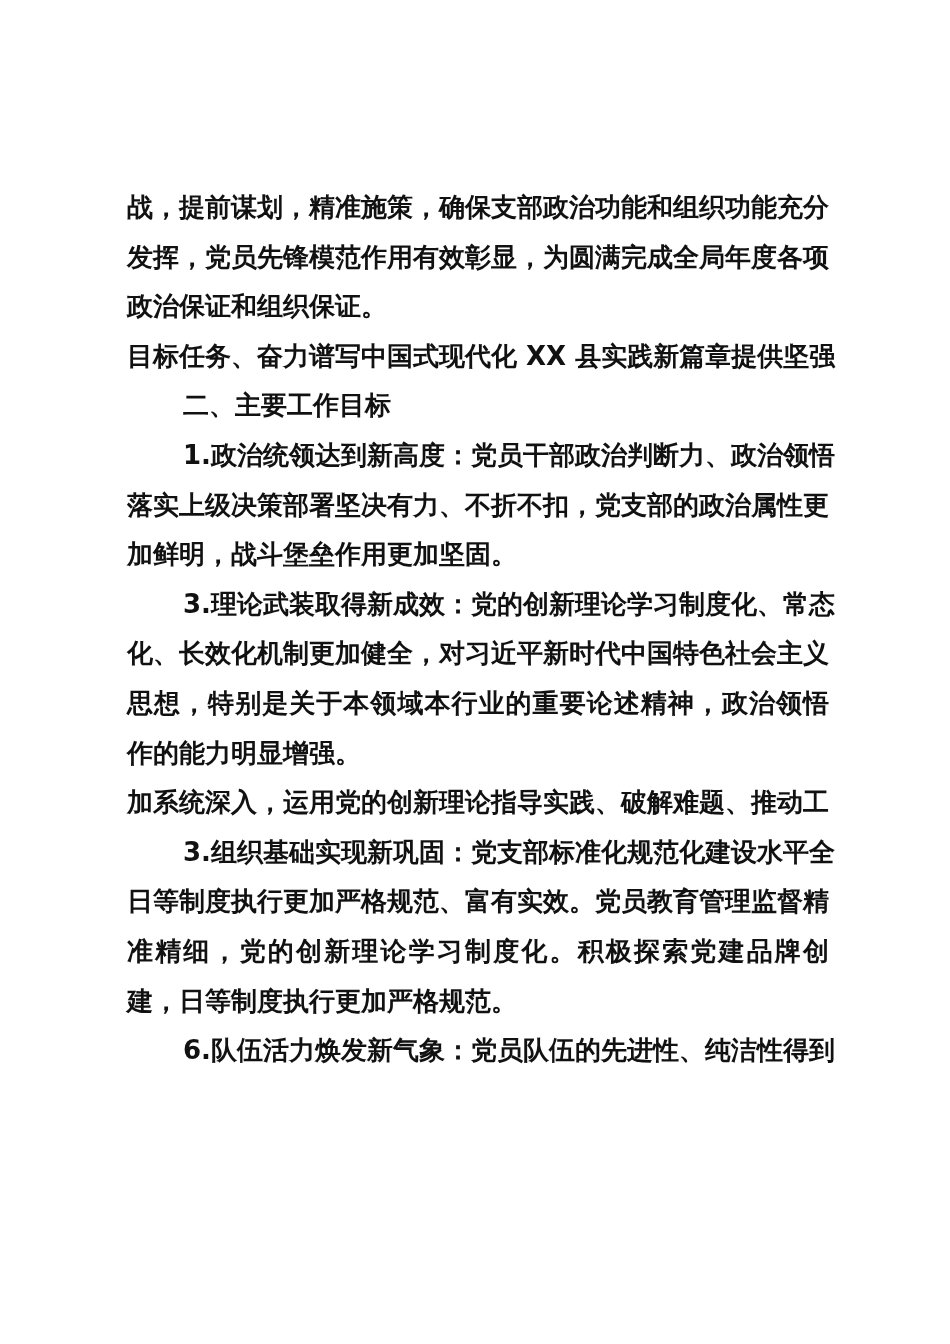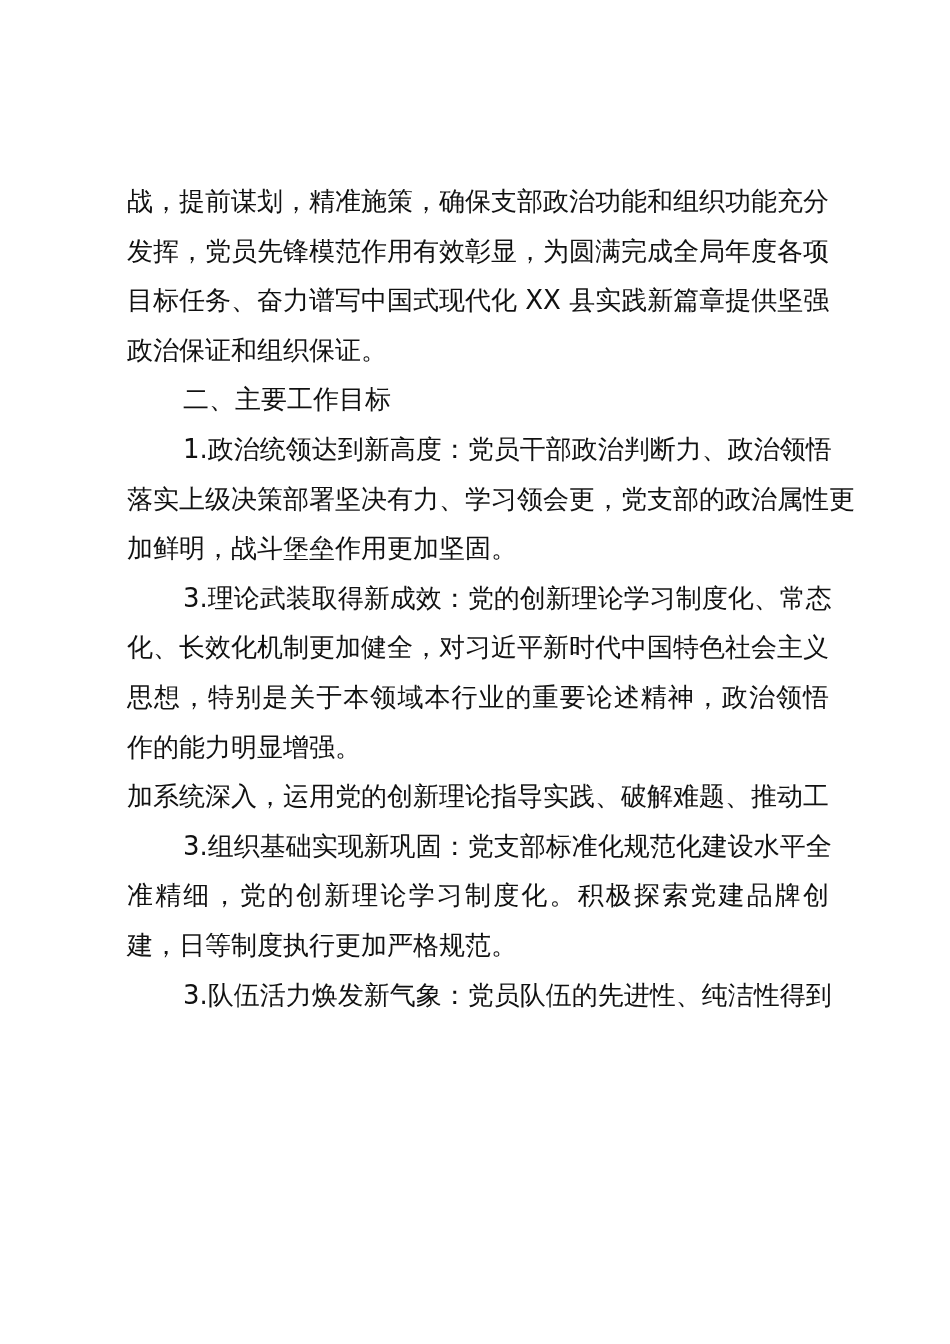--- a/index.html
+++ b/index.html
@@ -11,22 +11,23 @@
       width: 950px;
       height: 1344px;
       position: relative;
       overflow: hidden;
       font-family: "DejaVu Sans", "Liberation Sans", sans-serif;
       color: #111111;
     }
     .page {
       position: absolute;
       left: 127px;
-      top: 177px;
+      top: 183px;
       width: 702px;
+      font-weight: bold;
     }
     .line {
       height: 49.6px;
       line-height: 49.6px;
       font-size: 26px;
       white-space: nowrap;
       text-align: justify;
       text-align-last: justify;
       overflow: visible;
     }
@@ -36,28 +37,29 @@
     .line.indent {
       padding-left: 56px;
     }
   </style>
 </head>
 <body>
 
 <div class="page">
   <div class="line">战，提前谋划，精准施策，确保支部政治功能和组织功能充分</div>
   <div class="line">发挥，党员先锋模范作用有效彰显，为圆满完成全局年度各项</div>
+  <div class="line last">政治保证和组织保证。</div>
   <div class="line">目标任务、奋力谱写中国式现代化 XX 县实践新篇章提供坚强</div>
-  <div class="line last">政治保证和组织保证。</div>
   <div class="line indent last">二、主要工作目标</div>
   <div class="line indent">1.政治统领达到新高度：党员干部政治判断力、政治领悟</div>
-  <div class="line">落实上级决策部署坚决有力、学习领会更，党支部的政治属性更</div>
+  <div class="line">落实上级决策部署坚决有力、不折不扣，党支部的政治属性更</div>
   <div class="line last">加鲜明，战斗堡垒作用更加坚固。</div>
   <div class="line indent">3.理论武装取得新成效：党的创新理论学习制度化、常态</div>
   <div class="line">化、长效化机制更加健全，对习近平新时代中国特色社会主义</div>
   <div class="line">思想，特别是关于本领域本行业的重要论述精神，政治领悟</div>
   <div class="line last">作的能力明显增强。</div>
   <div class="line">加系统深入，运用党的创新理论指导实践、破解难题、推动工</div>
   <div class="line indent">3.组织基础实现新巩固：党支部标准化规范化建设水平全</div>
+  <div class="line">日等制度执行更加严格规范、富有实效。党员教育管理监督精</div>
   <div class="line">准精细，党的创新理论学习制度化。积极探索党建品牌创</div>
   <div class="line last">建，日等制度执行更加严格规范。</div>
-  <div class="line indent">3.队伍活力焕发新气象：党员队伍的先进性、纯洁性得到</div>
+  <div class="line indent">6.队伍活力焕发新气象：党员队伍的先进性、纯洁性得到</div>
 </div>
 
 </body></html>

